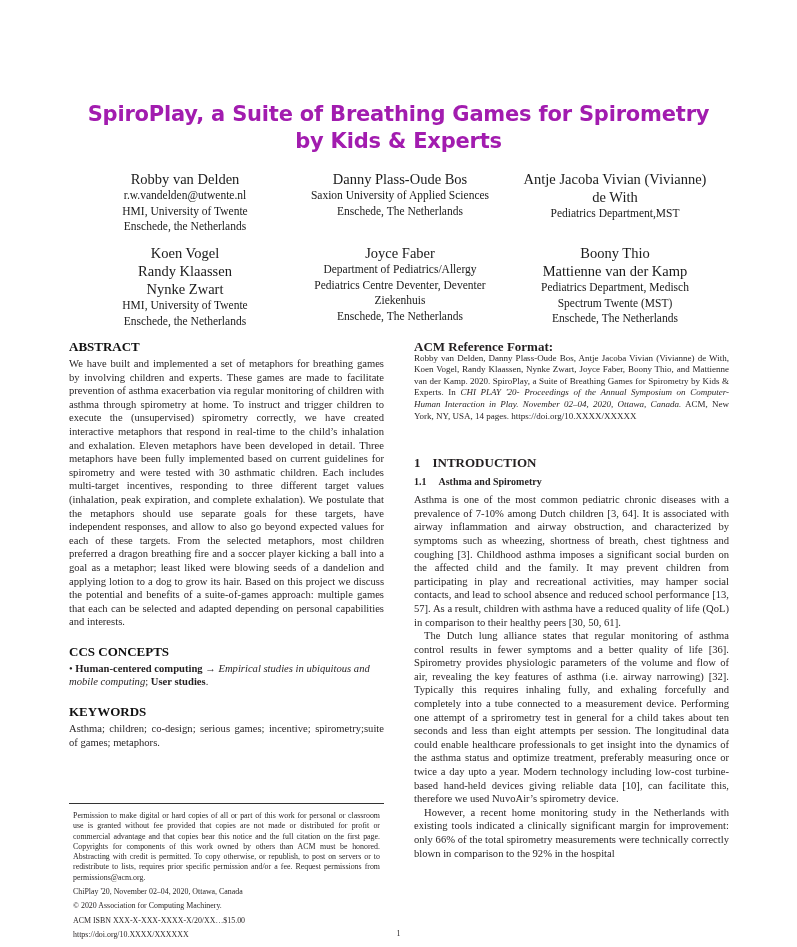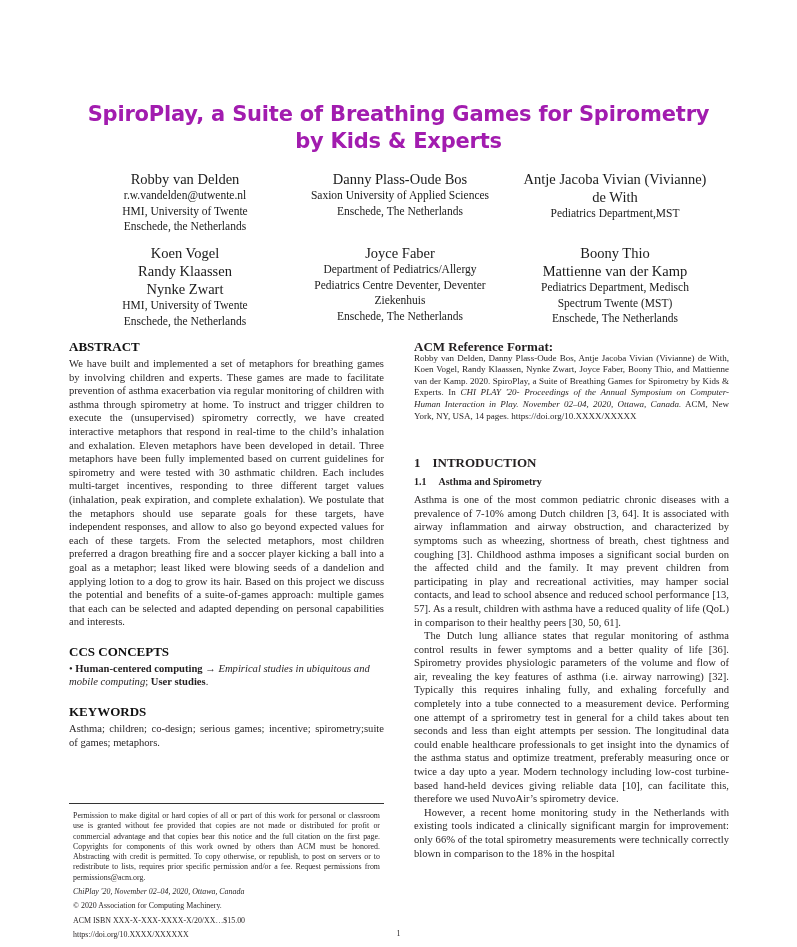--- a/index.html
+++ b/index.html
@@ -78,36 +78,36 @@
   <p class="sec-head" style="margin-top:14px;">CCS CONCEPTS</p>
   <p style="margin-top:2px; text-align:left;"><span>• </span><b>Human-centered computing</b><span> → </span><i>Empirical studies in ubiquitous and mobile computing</i><span>; </span><b>User studies</b><span>.</span></p>
 
   <p class="sec-head" style="margin-top:14px;">KEYWORDS</p>
   <p style="margin-top:2px;">Asthma; children; co-design; serious games; incentive; spirometry;suite of games; metaphors.</p>
 </div>
 
 <div class="rule"></div>
 <div class="fine">
   <p>Permission to make digital or hard copies of all or part of this work for personal or classroom use is granted without fee provided that copies are not made or distributed for profit or commercial advantage and that copies bear this notice and the full citation on the first page. Copyrights for components of this work owned by others than ACM must be honored. Abstracting with credit is permitted. To copy otherwise, or republish, to post on servers or to redistribute to lists, requires prior specific permission and/or a fee. Request permissions from permissions@acm.org.</p>
-  <p style="font-style:italic;">ChiPlay '20, November 02–04, 2020, Ottawa, Canada</p>
+  <p style="">ChiPlay '20, November 02–04, 2020, Ottawa, Canada</p>
   <p>© 2020 Association for Computing Machinery.</p>
   <p>ACM ISBN XXX-X-XXX-XXXX-X/20/XX…$15.00</p>
   <p>https://doi.org/10.XXXX/XXXXXX</p>
 </div>
 
 <div class="col" style="left:414px; width:315px; top:341px;">
   <div class="refs">
     <div class="ref-head">ACM Reference Format:</div>
     <p style="text-align:justify;"><span>Robby van Delden, Danny Plass-Oude Bos, Antje Jacoba Vivian (Vivianne) de With, Koen Vogel, Randy Klaassen, Nynke Zwart, Joyce Faber, Boony Thio, and Mattienne van der Kamp. 2020. SpiroPlay, a Suite of Breathing Games for Spirometry by Kids &amp; Experts. In </span><i>CHI PLAY '20- Proceedings of the Annual Symposium on Computer-Human Interaction in Play. November 02–04, 2020, Ottawa, Canada.</i><span> ACM, New York, NY, USA, 14 pages. https://doi.org/10.XXXX/XXXXX</span></p>
   </div>
 
   <div class="h1" style="margin-top:31px;">
     <span>1</span><span style="display:inline-block;width:12px;"></span><span>INTRODUCTION</span>
   </div>
   <div class="h2">
     <span>1.1</span><span style="display:inline-block;width:12px;"></span><span>Asthma and Spirometry</span>
   </div>
   <p style="margin-top:2px;">Asthma is one of the most common pediatric chronic diseases with a prevalence of 7-10% among Dutch children [3, 64]. It is associated with airway inflammation and airway obstruction, and characterized by symptoms such as wheezing, shortness of breath, chest tightness and coughing [3]. Childhood asthma imposes a significant social burden on the affected child and the family. It may prevent children from participating in play and recreational activities, may hamper social contacts, and lead to school absence and reduced school performance [13, 57]. As a result, children with asthma have a reduced quality of life (QoL) in comparison to their healthy peers [30, 50, 61].</p>
   <p class="indent">The Dutch lung alliance states that regular monitoring of asthma control results in fewer symptoms and a better quality of life [36]. Spirometry provides physiologic parameters of the volume and flow of air, revealing the key features of asthma (i.e. airway narrowing) [32]. Typically this requires inhaling fully, and exhaling forcefully and completely into a tube connected to a measurement device. Performing one attempt of a sprirometry test in general for a child takes about ten seconds and less than eight attempts per session. The longitudinal data could enable healthcare professionals to get insight into the dynamics of the asthma status and optimize treatment, preferably measuring once or twice a day upto a year. Modern technology including low-cost turbine-based hand-held devices giving reliable data [10], can facilitate this, therefore we used NuvoAir’s spirometry device.</p>
-  <p class="indent">However, a recent home monitoring study in the Netherlands with existing tools indicated a clinically significant margin for improvement: only 66% of the total spirometry measurements were technically correctly blown in comparison to the 18% in the hospital</p>
+  <p class="indent">However, a recent home monitoring study in the Netherlands with existing tools indicated a clinically significant margin for improvement: only 66% of the total spirometry measurements were technically correctly blown in comparison to the 92% in the hospital</p>
 </div>
 
 <div class="pagenum">1</div>
 
 </body></html>

